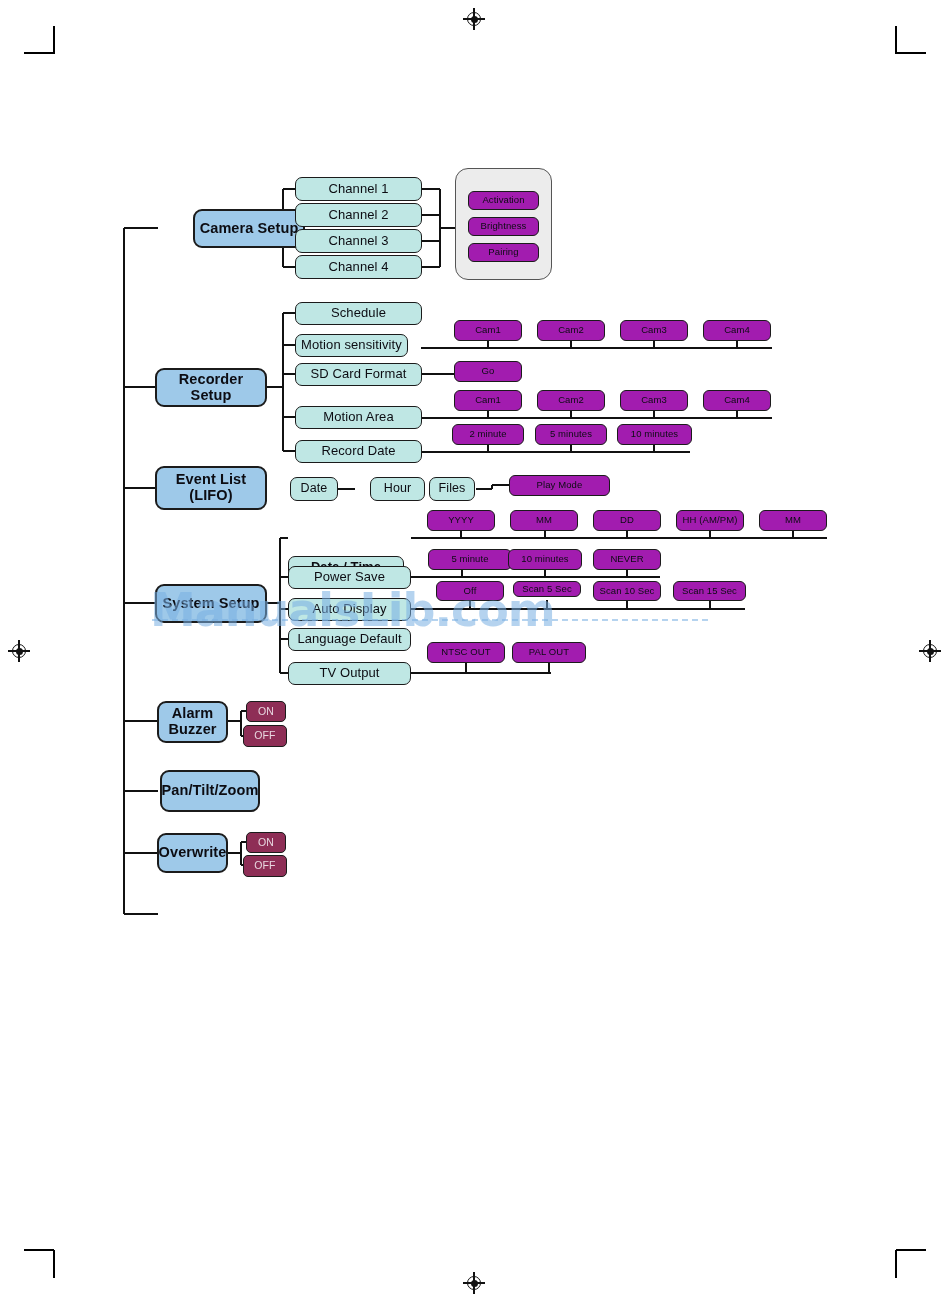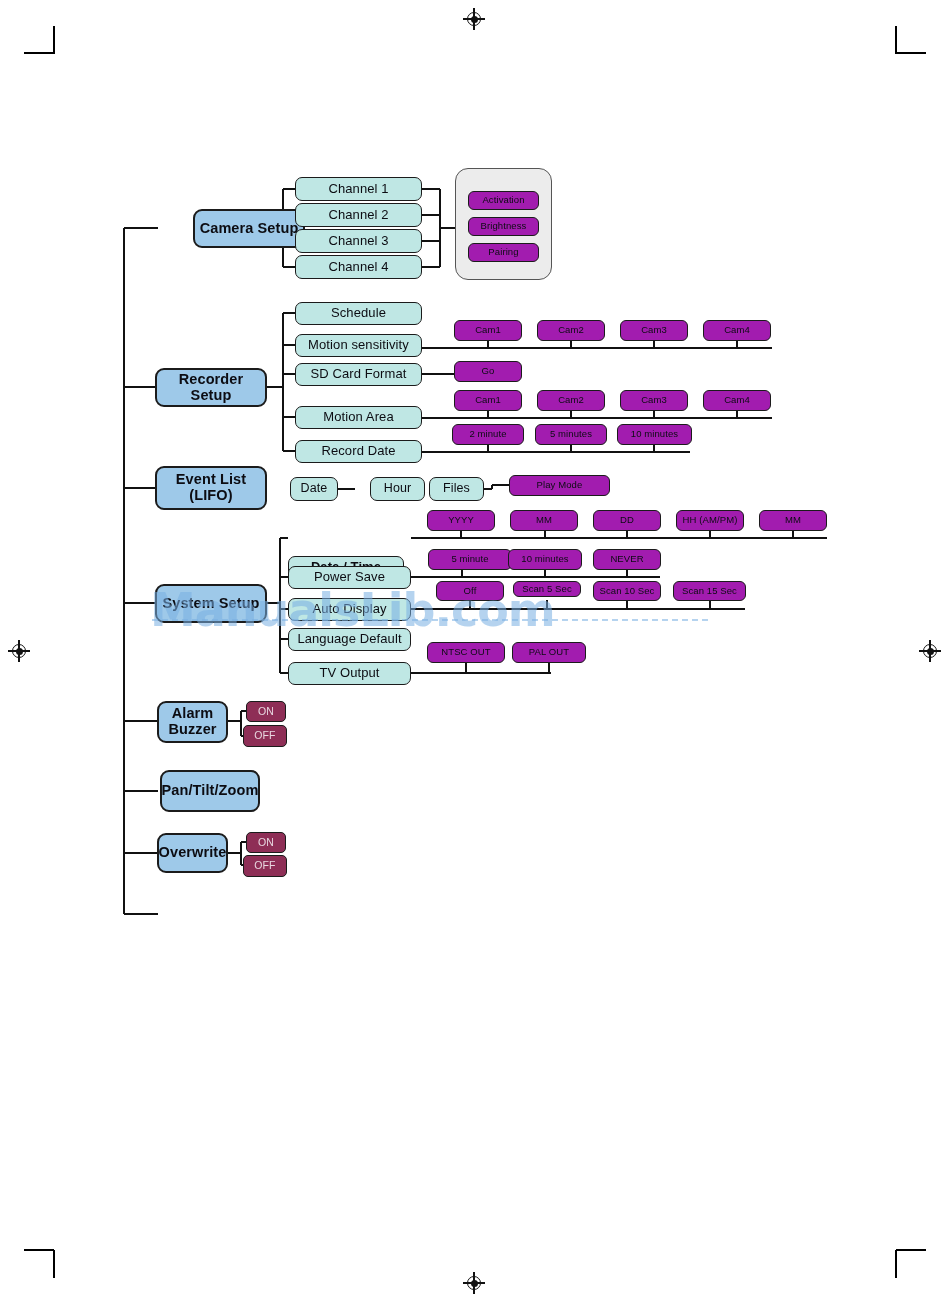--- a/index.html
+++ b/index.html
@@ -298,21 +298,21 @@
   <div class="node teal" style="left:295px; top:255px; width:127px; height:24px;">Channel 4</div>
 
   <div class="panel" style="left:455px; top:168px; width:97px; height:112px;"></div>
   <div class="node grey" style="left:468px; top:191px; width:71px; height:19px;">Activation</div>
   <div class="node grey" style="left:468px; top:217px; width:71px; height:19px;">Brightness</div>
   <div class="node grey" style="left:468px; top:243px; width:71px; height:19px;">Pairing</div>
 
   <div class="node blue" style="left:155px; top:368px; width:112px; height:39px;">Recorder Setup</div>
 
   <div class="node teal" style="left:295px; top:302px; width:127px; height:23px;">Schedule</div>
-  <div class="node teal" style="left:295px; top:334px; width:127px; height:23px;">Motion sensitivity</div>
+  <div class="node teal" style="left:295px; top:334px; width:113px; height:23px;">Motion sensitivity</div>
   <div class="node teal" style="left:295px; top:363px; width:127px; height:23px;">SD Card Format</div>
   <div class="node teal" style="left:295px; top:406px; width:127px; height:23px;">Motion Area</div>
   <div class="node teal" style="left:295px; top:440px; width:127px; height:23px;">Record Date</div>
 
   <div class="node grey" style="left:454px; top:320px; width:68px; height:21px;">Cam1</div>
   <div class="node grey" style="left:537px; top:320px; width:68px; height:21px;">Cam2</div>
   <div class="node grey" style="left:620px; top:320px; width:68px; height:21px;">Cam3</div>
   <div class="node grey" style="left:703px; top:320px; width:68px; height:21px;">Cam4</div>
 
   <div class="node grey" style="left:454px; top:361px; width:68px; height:21px;">Go</div>
@@ -324,21 +324,21 @@
 
   <div class="node grey" style="left:452px; top:424px; width:72px; height:21px;">2 minute</div>
   <div class="node grey" style="left:535px; top:424px; width:72px; height:21px;">5 minutes</div>
   <div class="node grey" style="left:617px; top:424px; width:75px; height:21px;">10 minutes</div>
 
   <div class="node blue" style="left:155px; top:466px; width:112px; height:44px;">Event List
 (LIFO)</div>
 
   <div class="node teal small" style="left:290px; top:477px; width:48px; height:24px;">Date</div>
   <div class="node teal small" style="left:355px; top:477px; width:55px; height:24px;margin-left:15px;">Hour</div>
-  <div class="node teal small" style="left:429px; top:477px; width:55px; height:24px;">Files</div>
+  <div class="node teal small" style="left:429px; top:477px; width:46px; height:24px;">Files</div>
   <div class="node grey" style="left:509px; top:475px; width:101px; height:21px;">Play Mode</div>
 
   <div class="node blue" style="left:155px; top:584px; width:112px; height:39px;">System Setup</div>
 
   <div class="node teal" style="left:288px; top:556px; width:116px; height:23px;font-weight:bold;">Date / Time</div>
   <div class="node teal" style="left:288px; top:566px; width:123px; height:23px;">Power Save</div>
   <div class="node teal" style="left:288px; top:598px; width:123px; height:23px;">Auto Display</div>
   <div class="node teal" style="left:288px; top:628px; width:123px; height:23px;">Language Default</div>
   <div class="node teal" style="left:288px; top:662px; width:123px; height:23px;">TV Output</div>
 

